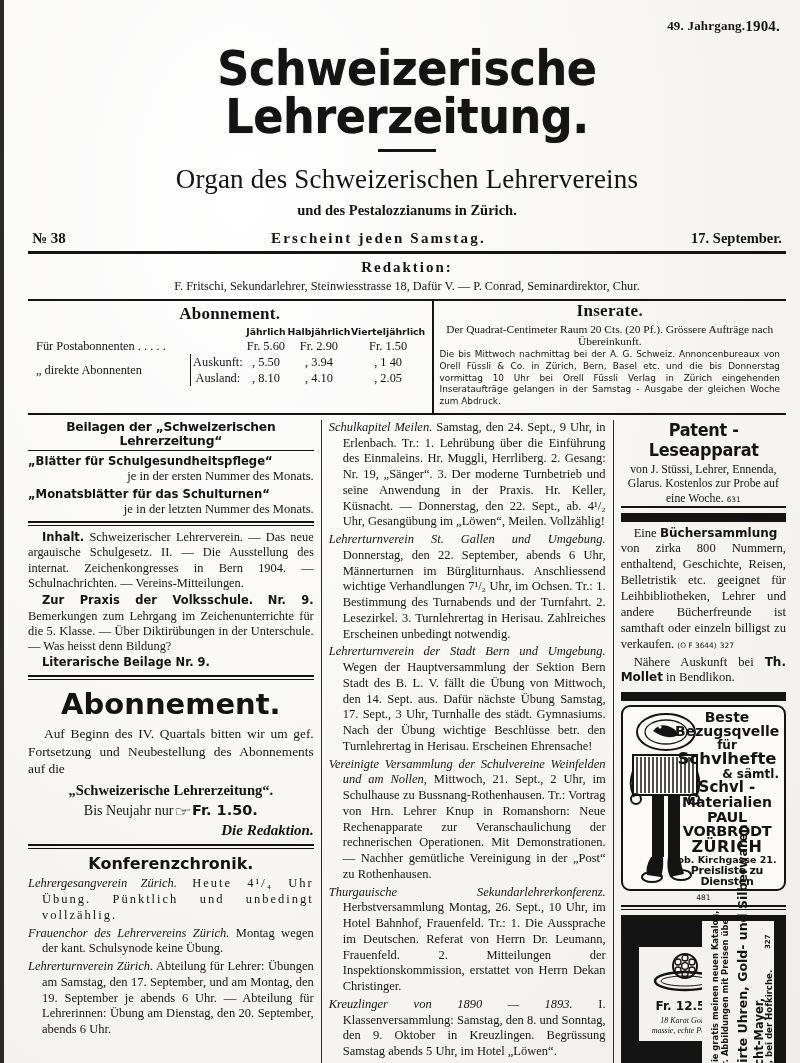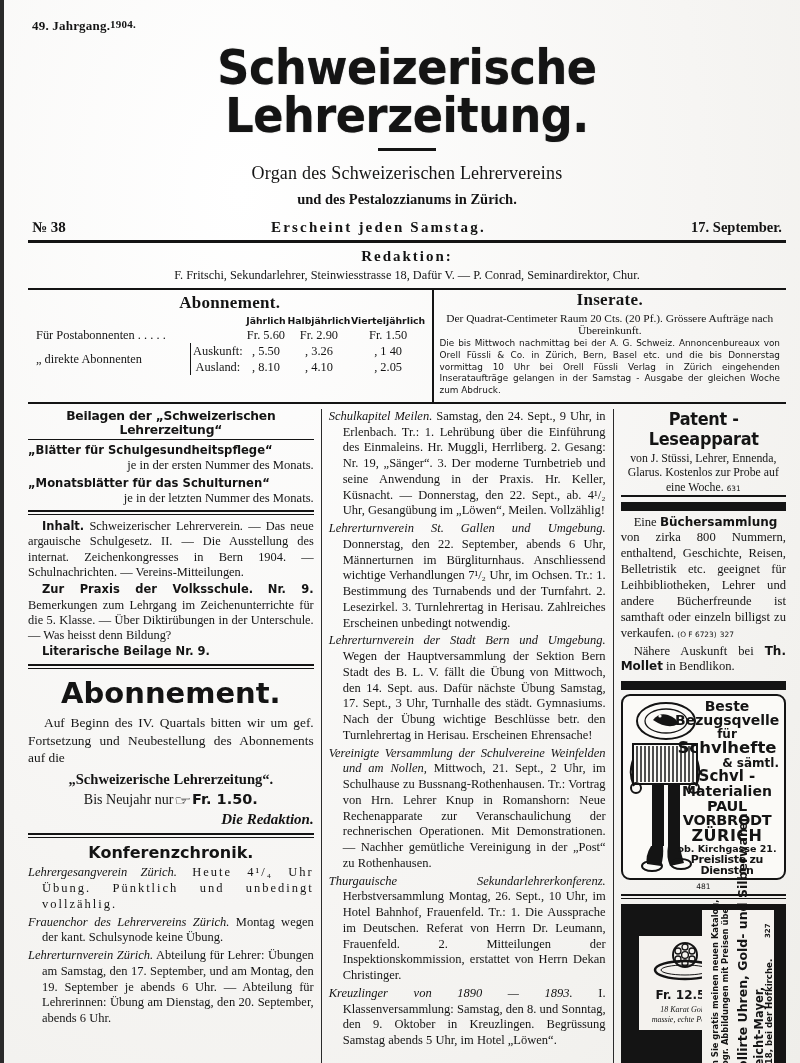--- a/index.html
+++ b/index.html
@@ -17,35 +17,35 @@
     width:800px;height:1063px;
     box-sizing:border-box;
     padding:18px 14px 0 16px;
     background:
       linear-gradient(90deg,#2a2a2a 0 4px,rgba(80,80,80,0) 4px 13px),
       radial-gradient(ellipse at 30% 18%, #ffffff 0%, #f6f5f3 58%, #efeeea 100%);
   }
   .inner{position:relative;padding-left:12px;}
 
   
-  .topline{display:flex;justify-content:flex-start;align-items:flex-start;
+  .topline{display:flex;justify-content:flex-end;align-items:flex-start;
     font-weight:bold;font-size:13.5px;letter-spacing:.2px;padding:0 6px 0 4px;}
   .topline .year{font-size:13px;}
-  .topline .issueyear{font-size:11px;}
+  .topline .issueyear{font-size:15px;}
 
   .masthead{
     text-align:center;font-family:"DejaVu Sans", sans-serif;
     font-weight:bold;font-size:48px;line-height:1;
     letter-spacing:-0.5px;margin:9px 0 0 0;
     transform:scaleX(0.93);
     text-shadow:0 0 1px rgba(0,0,0,.55);
   }
   .mast-rule{width:58px;height:3px;background:#141414;margin:9px auto 0;}
 
-  .organ{text-align:center;font-size:18px;margin-top:12px;letter-spacing:.2px;}
+  .organ{text-align:center;font-size:27px;margin-top:12px;letter-spacing:.2px;}
   .organ2{text-align:center;font-size:14.5px;font-weight:bold;margin-top:7px;}
 
   .issuebar{display:flex;align-items:baseline;justify-content:space-between;
     margin-top:11px;padding:0 4px;font-weight:bold;}
   .issuebar .no{font-size:15px;}
   .issuebar .freq{font-size:15px;letter-spacing:2.2px;flex:1;text-align:center;}
   .issuebar .date{font-size:14.5px;}
 
   .rule-heavy{height:3px;background:#141414;margin-top:4px;}
   .rule-dbl{border-top:2.5px solid #141414;border-bottom:1px solid #141414;height:2px;}
@@ -191,21 +191,21 @@
           <td class="lbl">Für Postabonnenten  . . . . .</td>
           <td class="num"></td>
           <td class="num">Fr. 5.60</td>
           <td class="num">Fr. 2.90</td>
           <td class="num">Fr. 1.50</td>
         </tr>
         <tr>
           <td class="lbl" rowspan="2">„  direkte Abonnenten</td>
           <td class="num abo-braces">Auskunft:</td>
           <td class="num">, 5.50</td>
-          <td class="num">, 3.26</td>
+          <td class="num">, 3.94</td>
           <td class="num">, 1 40</td>
         </tr>
         <tr>
           <td class="num abo-braces">Ausland:</td>
           <td class="num">, 8.10</td>
           <td class="num">, 4.10</td>
           <td class="num">, 2.05</td>
         </tr>
       </tbody>
           </table>
@@ -308,21 +308,21 @@
 
       <div class="blackbar"></div>
 
       <div>
         <div class="ad-p2">
           <span class="ind">
             <span>Eine</span>
             <b>Büchersammlung</b>
           </span>
           <span>von zirka 800 Nummern, enthaltend, Geschichte, Reisen, Belletristik etc. geeignet für Leihbibliotheken, Lehrer und andere Bücherfreunde ist samthaft oder einzeln billigst zu verkaufen.</span>
-          <span class="tiny">(O F 6723)</span>
+          <span class="tiny">(O F 3644)</span>
           <span class="tiny">327</span>
         </div>
         <div class="ad-p2" style="margin-top:2px">
           <span class="ind">
             <span>Nähere Auskunft bei</span>
             <b>Th. Mollet</b><span> in Bendlikon.</span>
           </span>
         </div>
       </div>
 

